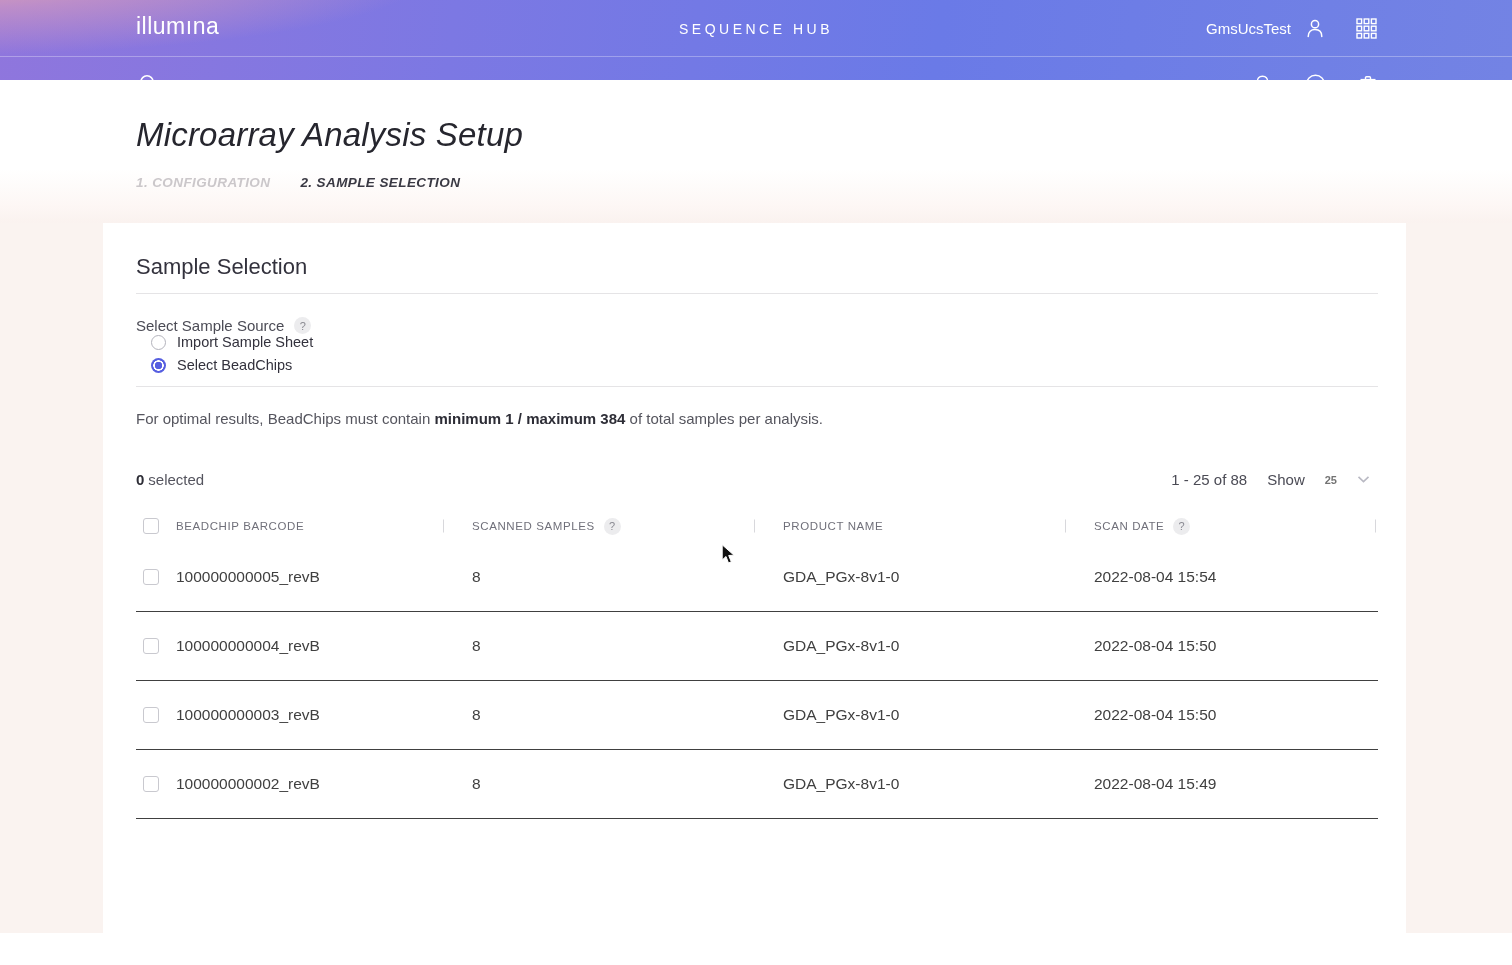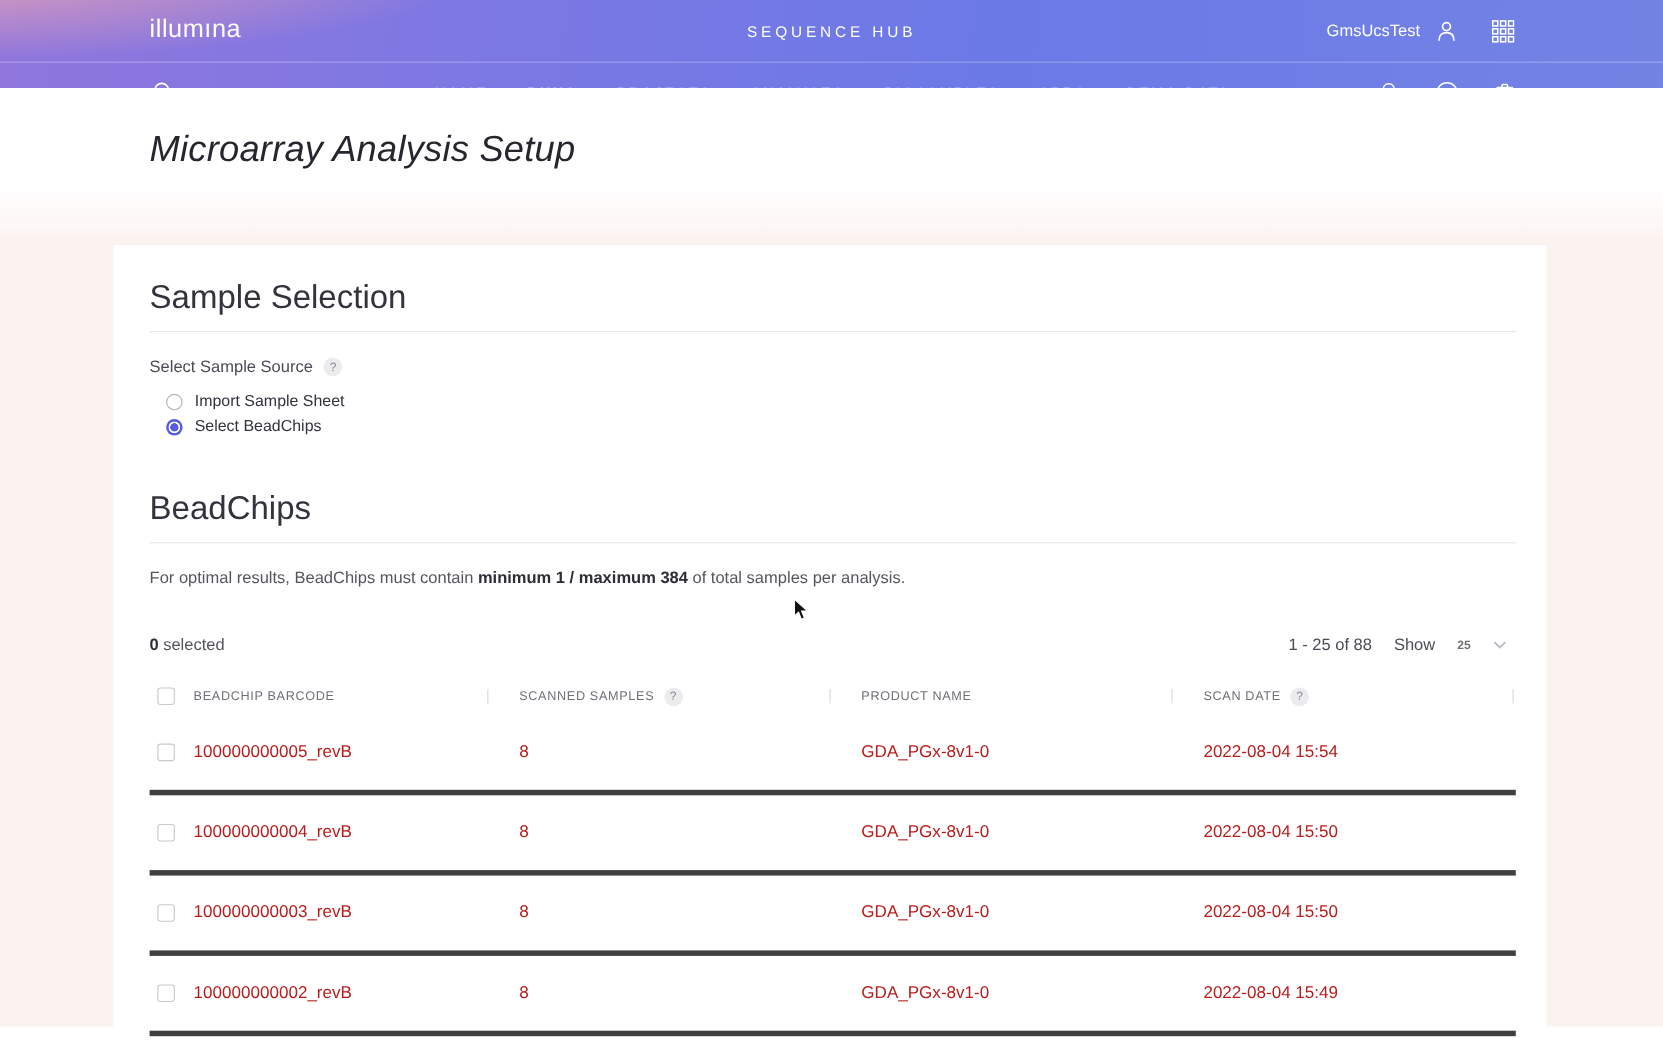--- a/index.html
+++ b/index.html
@@ -34,28 +34,28 @@
     background:linear-gradient(180deg,#fff 62%,#fdf7f5 88%,#faf2ef 100%);
     font-style:italic;
   }
   .page-title{margin:0;font-size:33px;font-weight:400;color:#26262e;letter-spacing:.2px;}
   .steps{margin-top:21px;display:flex;gap:30px;font-size:13.5px;font-weight:700;letter-spacing:.4px;}
   .step{color:#cbc7ca;cursor:pointer;white-space:nowrap;}
   .step.active{color:#3a3943;}
   
   .content-bg{background:#faf3f0;height:710px;}
   .card{margin-left:103px;width:1303px;height:710px;background:#fff;box-sizing:border-box;padding:0 28px 0 33px;position:relative;}
-  .section-h{font-size:30px;font-weight:400;color:#33323d;margin:0;}
+  .section-h{font-size:22px;font-weight:400;color:#33323d;margin:0;}
   .pt1{padding-top:31px;}
   .mt2{margin-top:50px;}
   .divider{height:1px;background:#e5e4e6;margin-top:13px;}
   .field-label{margin-top:23px;font-size:15px;color:#4b4b55;display:flex;align-items:center;gap:10px;}
   .help-badge{width:17px;height:17px;border-radius:50%;background:#ececee;color:#8a8a92;font-size:11px;
     display:inline-flex;align-items:center;justify-content:center;flex:none;cursor:pointer;}
-  .radio-group{margin-top:15px;display:flex;flex-direction:column;gap:7px;}
+  .radio-group{display:flex;flex-direction:column;gap:7px;}
   .radio-row{display:flex;align-items:center;gap:11px;margin-left:15px;font-size:14.5px;color:#33323d;cursor:pointer;}
   .radio{width:15px;height:15px;border-radius:50%;border:1.5px solid #b3b3bc;box-sizing:border-box;background:#fff;flex:none;}
   .radio.selected{border:none;background:radial-gradient(circle,#565ee0 0 3.5px,#fff 4px 5px,#565ee0 5.5px);}
   .info{margin:23px 0 0 0;font-size:15px;color:#55555e;}
   .info b{color:#2d2d36;}
   .list-controls{margin-top:44px;display:flex;align-items:center;justify-content:space-between;padding-right:8px;}
   .sel-count{font-size:15px;color:#54545e;}
   .sel-count b{color:#2d2d36;margin-right:4px;}
   .pagination{display:flex;align-items:center;gap:20px;font-size:15px;color:#4b4b55;}
   .page-size{font-weight:700;color:#737373;font-size:11px;cursor:pointer;}
@@ -64,21 +64,21 @@
   .table{margin-top:21px;}
   .thead{display:flex;align-items:center;height:34px;position:relative;font-size:11.5px;color:#70707a;letter-spacing:.6px;}
   .cell-check{margin-left:7px;width:16px;height:16px;border:1.5px solid #c9c9cf;border-radius:3px;box-sizing:border-box;background:#fff;flex:none;cursor:pointer;}
   .col-barcode{padding-left:17px;width:313px;box-sizing:border-box;flex:none;}
   .col-samples{width:311px;flex:none;position:relative;}
   .col-product{width:311px;flex:none;position:relative;}
   .col-date{flex:1;position:relative;}
   .th-label{display:inline-flex;align-items:center;gap:9px;}
   .pipe{position:absolute;left:-29px;top:50%;transform:translateY(-50%);width:1px;height:13px;background:#d8d8dc;}
   .pipe-end{position:absolute;right:2px;top:50%;transform:translateY(-50%);width:1px;height:13px;background:#d8d8dc;}
-  .trow{display:flex;align-items:center;height:68px;border-bottom:5px solid #404040;font-size:15.5px;color:#b91c1c;}
+  .trow{display:flex;align-items:center;height:68px;border-bottom:1px solid #404040;font-size:15.5px;color:#404040;}
   .cursor{position:absolute;left:721px;top:544px;z-index:10;pointer-events:none;}
 </style>
 </head>
 <body>
 
 <div class="header">
   <div class="header-top">
     <div class="logo">illumına</div>
     <div class="app-title">SEQUENCE HUB</div>
     <div class="header-user">
@@ -143,20 +143,24 @@
             <path d="M9 8 V15"></path>
             <path d="M11.2 8 V15"></path>
         </svg>
       </span>
     </div>
   </div>
 </div>
 
 <div class="page-head">
   <h1 class="page-title">Microarray Analysis Setup</h1>
+  <div class="steps">
+      <span class="step">1. CONFIGURATION</span>
+      <span class="step active">2. SAMPLE SELECTION</span>
+    </div>
 </div>
 
 <div class="content-bg">
   <div class="card">
 
     <h2 class="section-h pt1">Sample Selection</h2>
     <div class="divider"></div>
 
     <div class="field-label">
       <span>Select Sample Source</span>
@@ -166,21 +170,20 @@
         <div class="radio-row">
           <span class="radio"></span>
           <span>Import Sample Sheet</span>
         </div>
         <div class="radio-row">
           <span class="radio selected"></span>
           <span>Select BeadChips</span>
         </div>
       </div>
 
-    <h2 class="section-h mt2">BeadChips</h2>
     <div class="divider"></div>
 
     <p class="info"><span>For optimal results, BeadChips must contain </span><b>minimum 1 / maximum 384</b><span> of total samples per analysis.</span></p>
 
     <div class="list-controls">
       <div class="sel-count"><b>0</b><span>selected</span></div>
       <div class="pagination">
         <span>1 - 25 of 88</span>
         <span>Show</span>
         <span class="page-size">25</span>

